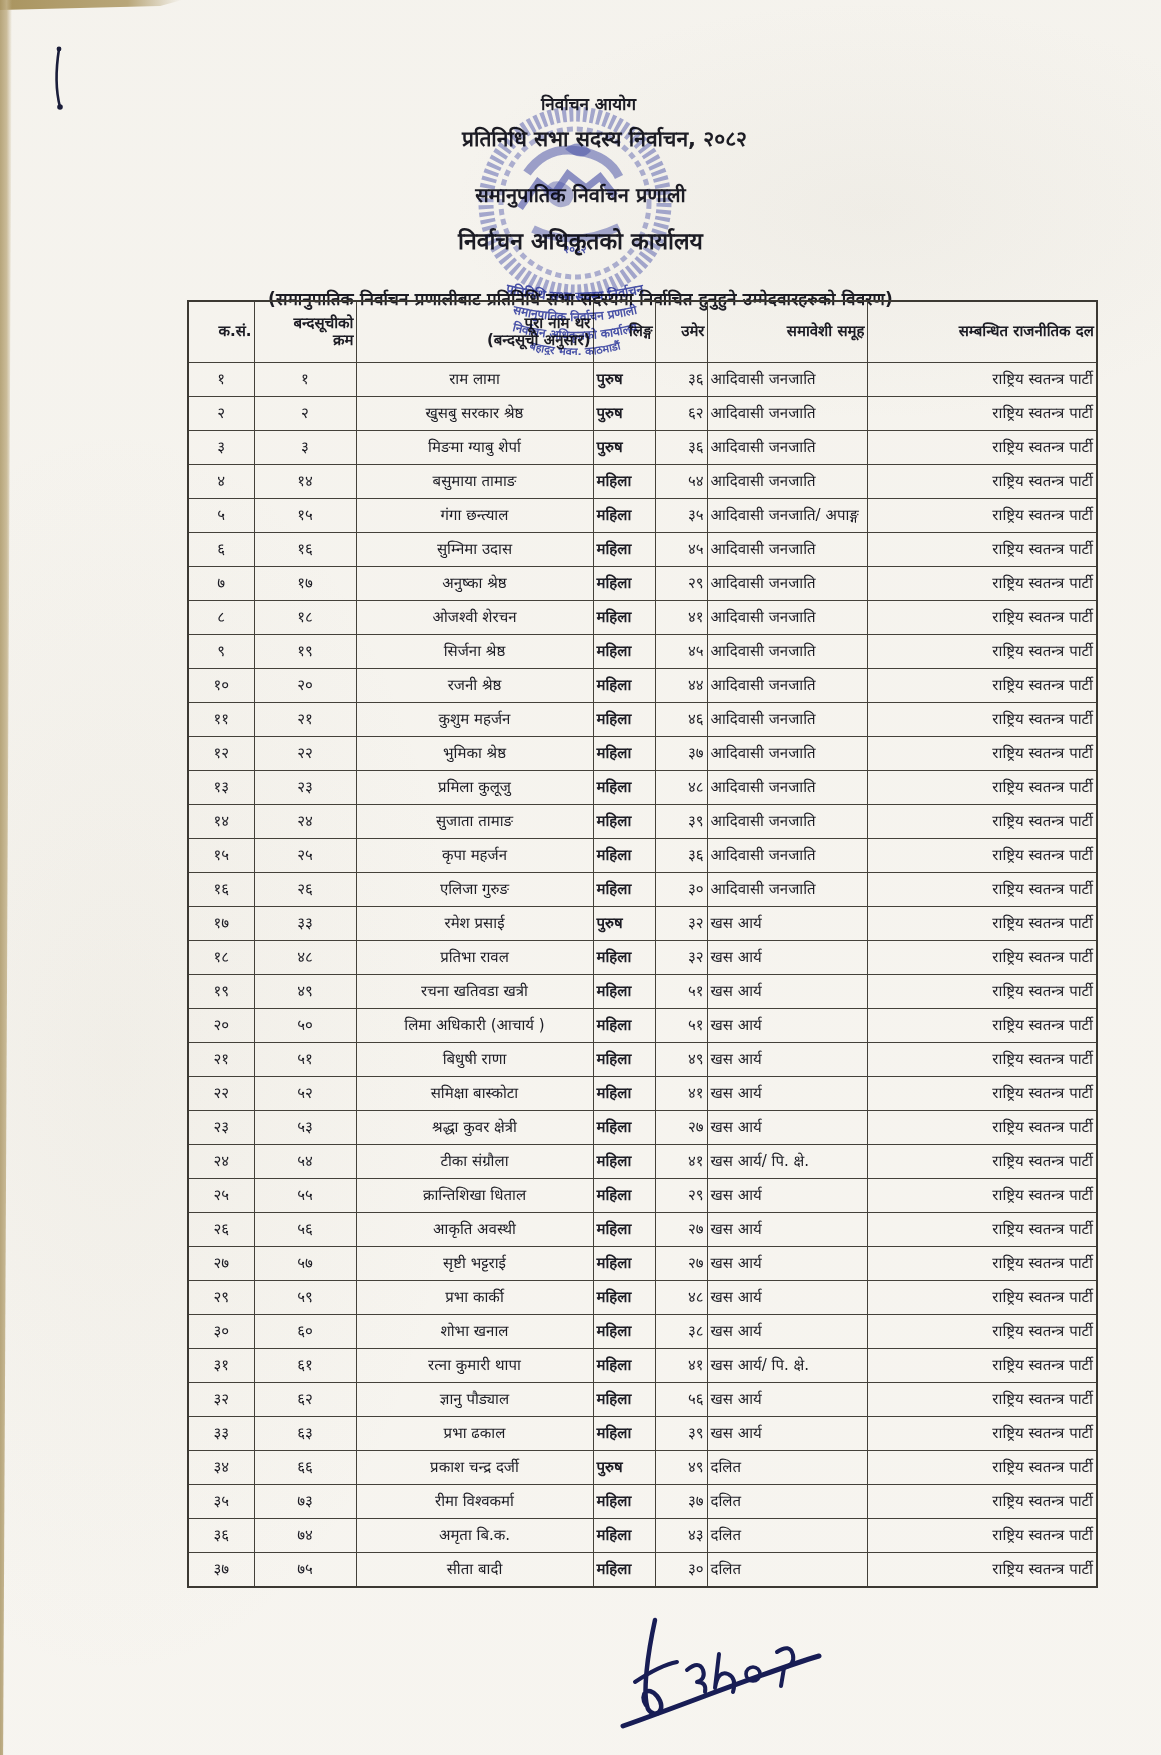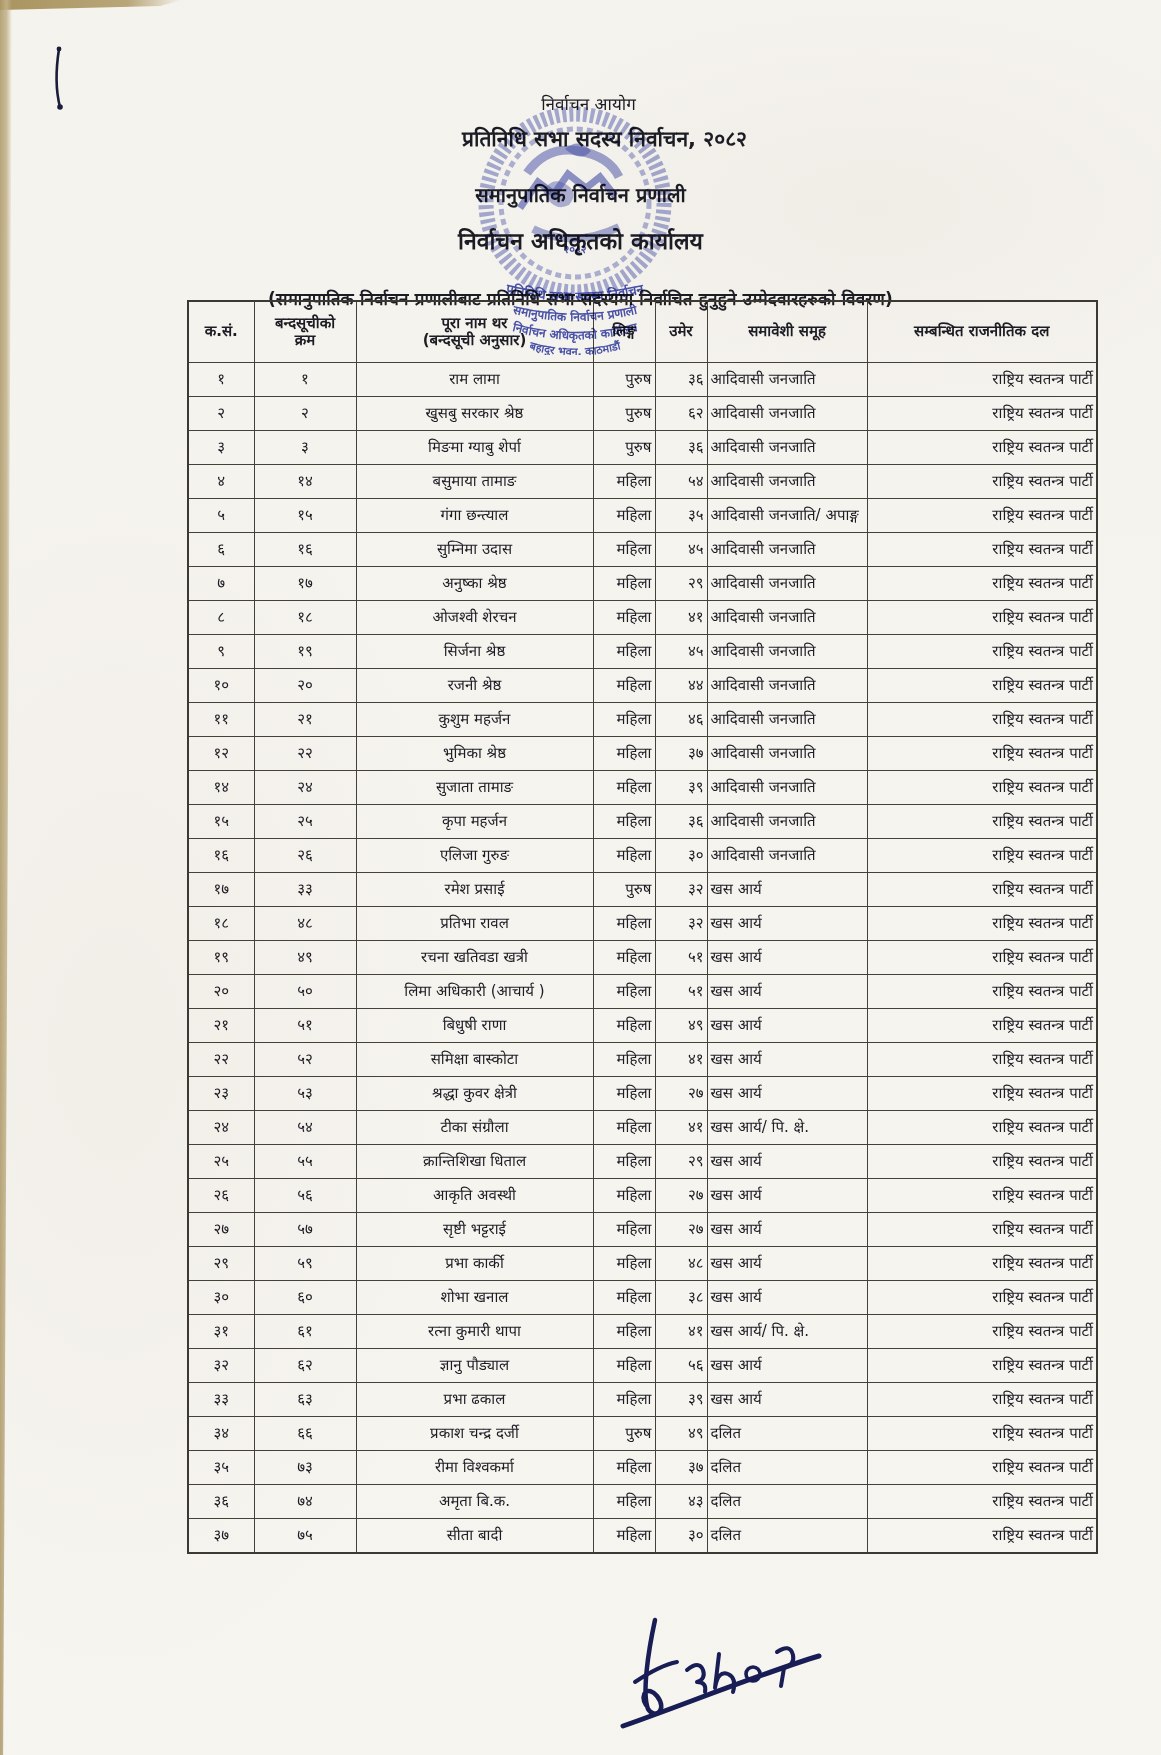--- a/index.html
+++ b/index.html
@@ -24,48 +24,48 @@
   }
   .edge-left{
     position:absolute;left:0;top:0;width:12px;height:1755px;
     background:linear-gradient(90deg,#ab9766 0%,#c3b28a 55%,rgba(195,178,138,0) 100%);
     clip-path:polygon(0 0,100% 0,26% 100%,0 100%);
     opacity:.85;
   }
   .header{
     position:absolute;left:0;top:0;width:1161px;text-align:center;
   }
-  .h-org   {position:absolute;top:92px;  left:16px;right:0;font-size:17px;font-weight:400;}
+  .h-org   {position:absolute;top:92px;  left:16px;right:0;font-size:17px;font-weight:700;}
   .h-title {position:absolute;top:124px; left:0;right:0;font-size:21px;font-weight:700;padding-left:48px;}
   .h-sub   {position:absolute;top:181px; left:0;right:0;font-size:20px;font-weight:700;}
   .h-office{position:absolute;top:224px; left:0;right:0;font-size:23px;font-weight:700;}
   .h-cap   {position:absolute;top:287px; left:0;right:0;font-size:17px;font-weight:700;letter-spacing:.2px;}
   
   table.doc{
     position:absolute;left:187px;top:300px;width:909px;
     border-collapse:collapse;table-layout:fixed;
     font-size:15px;line-height:1.15;
   }
   table.doc th,table.doc td{
     border:1.6px solid #44413a;
     vertical-align:middle;
     padding:0 3px;
     overflow:hidden;
   }
   table.doc{border:2.2px solid #3c3933;}
   table.doc th{
-    height:56px;font-size:15px;font-weight:700;text-align:center;
+    height:56px;font-size:15px;font-weight:700;text-align:right;
     white-space:pre-line;padding:2px;
   }
   table.doc td{height:33px;}
   col.w0{width:66px}col.w1{width:102px}col.w2{width:237px}
   col.w3{width:62px}col.w4{width:52px}col.w5{width:160px}col.w6{width:230px}
   td.c0,td.c1{text-align:center;}
   td.c2{text-align:center;padding-left:6px;}
-  td.c3{text-align:right;padding-left:5px;}
+  td.c3{text-align:left;padding-left:5px;font-weight:bold;}
   td.c4{text-align:right;padding-right:3px;}
   td.c5{text-align:left;padding-left:4px;}
   td.c6{text-align:right;padding-left:7px;}
   
   .stamp{
     position:absolute;left:415px;top:103px;width:320px;height:252px;
     mix-blend-mode:multiply;pointer-events:none;
   }
   
   .penmark{position:absolute;left:52px;top:44px;width:16px;height:70px;}
@@ -218,20 +218,29 @@
       <tr>
         <td class="c0">१२</td>
         <td class="c1">२२</td>
         <td class="c2">भुमिका श्रेष्ठ</td>
         <td class="c3">महिला</td>
         <td class="c4">३७</td>
         <td class="c5">आदिवासी जनजाति</td>
         <td class="c6">राष्ट्रिय स्वतन्त्र पार्टी</td>
       </tr>
       <tr>
+        <td class="c0">१३</td>
+        <td class="c1">२३</td>
+        <td class="c2">प्रमिला कुलूजु</td>
+        <td class="c3">महिला</td>
+        <td class="c4">४८</td>
+        <td class="c5">आदिवासी जनजाति</td>
+        <td class="c6">राष्ट्रिय स्वतन्त्र पार्टी</td>
+      </tr>
+      <tr>
         <td class="c0">१४</td>
         <td class="c1">२४</td>
         <td class="c2">सुजाता तामाङ</td>
         <td class="c3">महिला</td>
         <td class="c4">३९</td>
         <td class="c5">आदिवासी जनजाति</td>
         <td class="c6">राष्ट्रिय स्वतन्त्र पार्टी</td>
       </tr>
       <tr>
         <td class="c0">१५</td>

